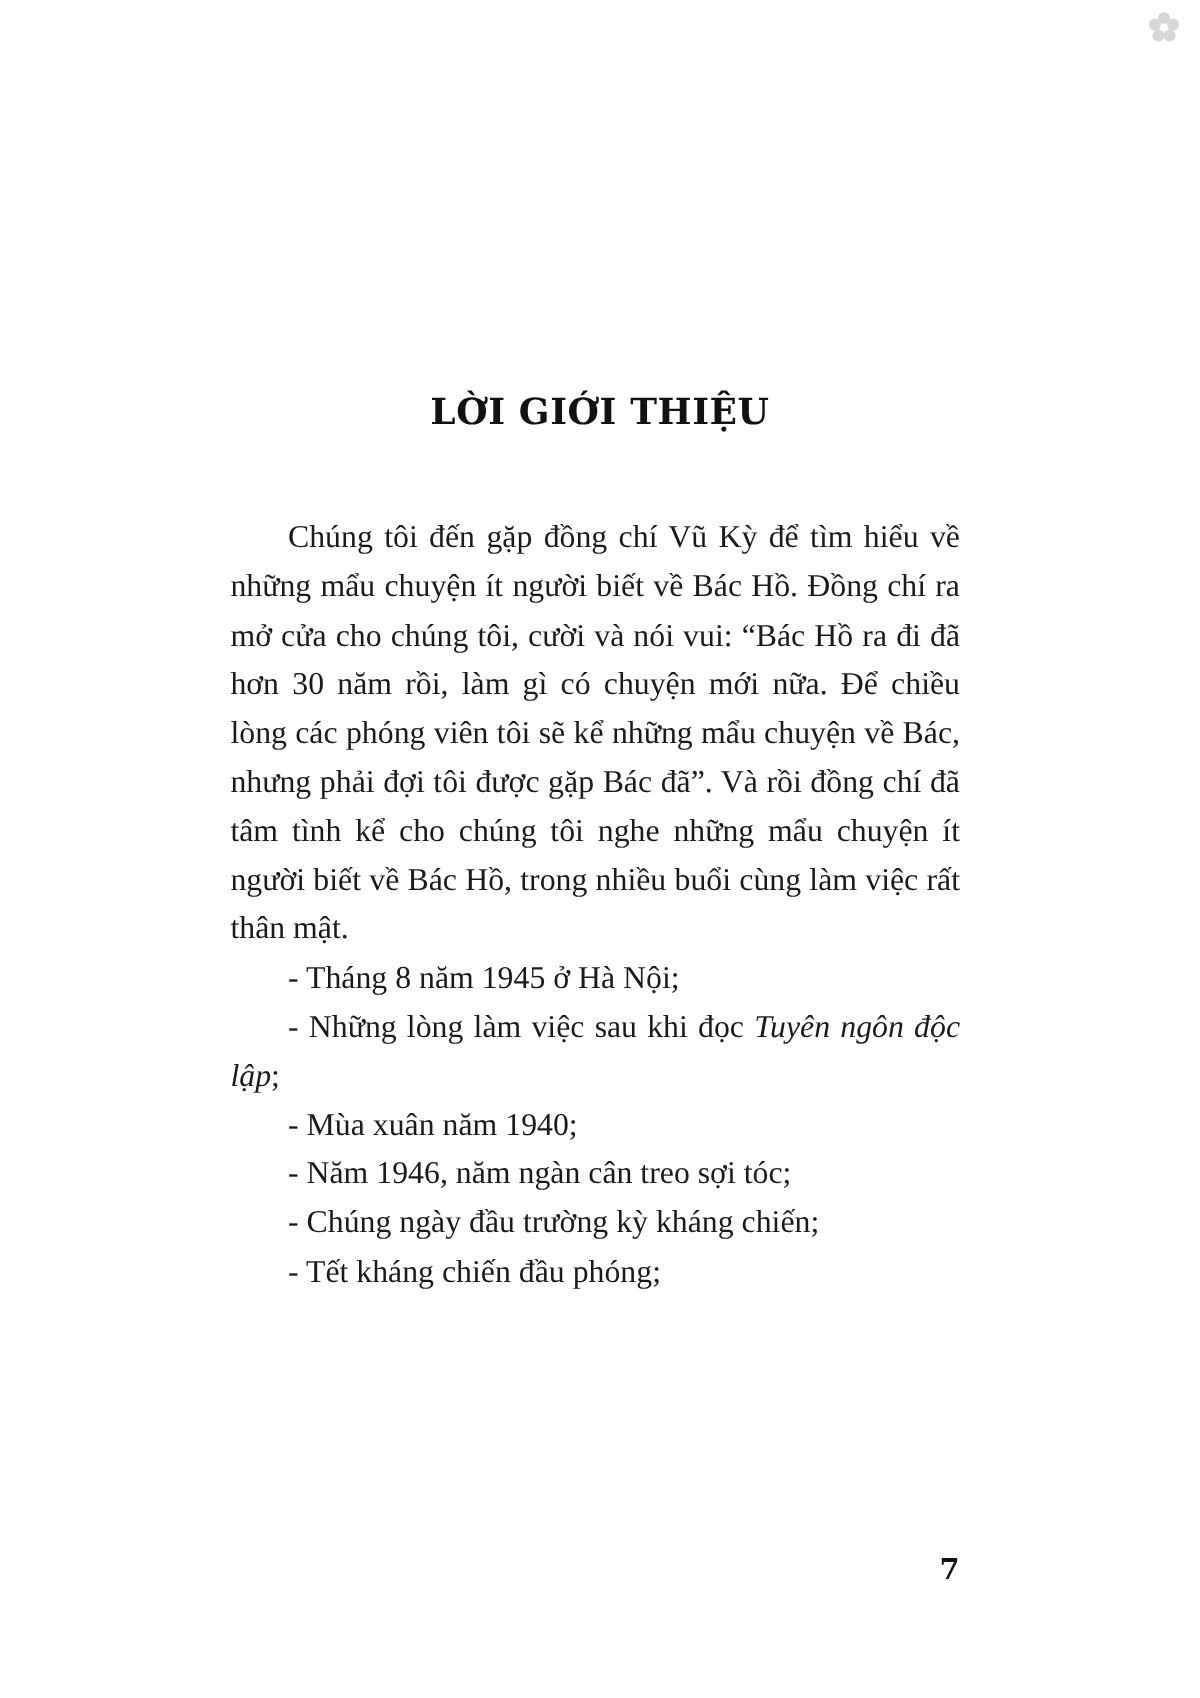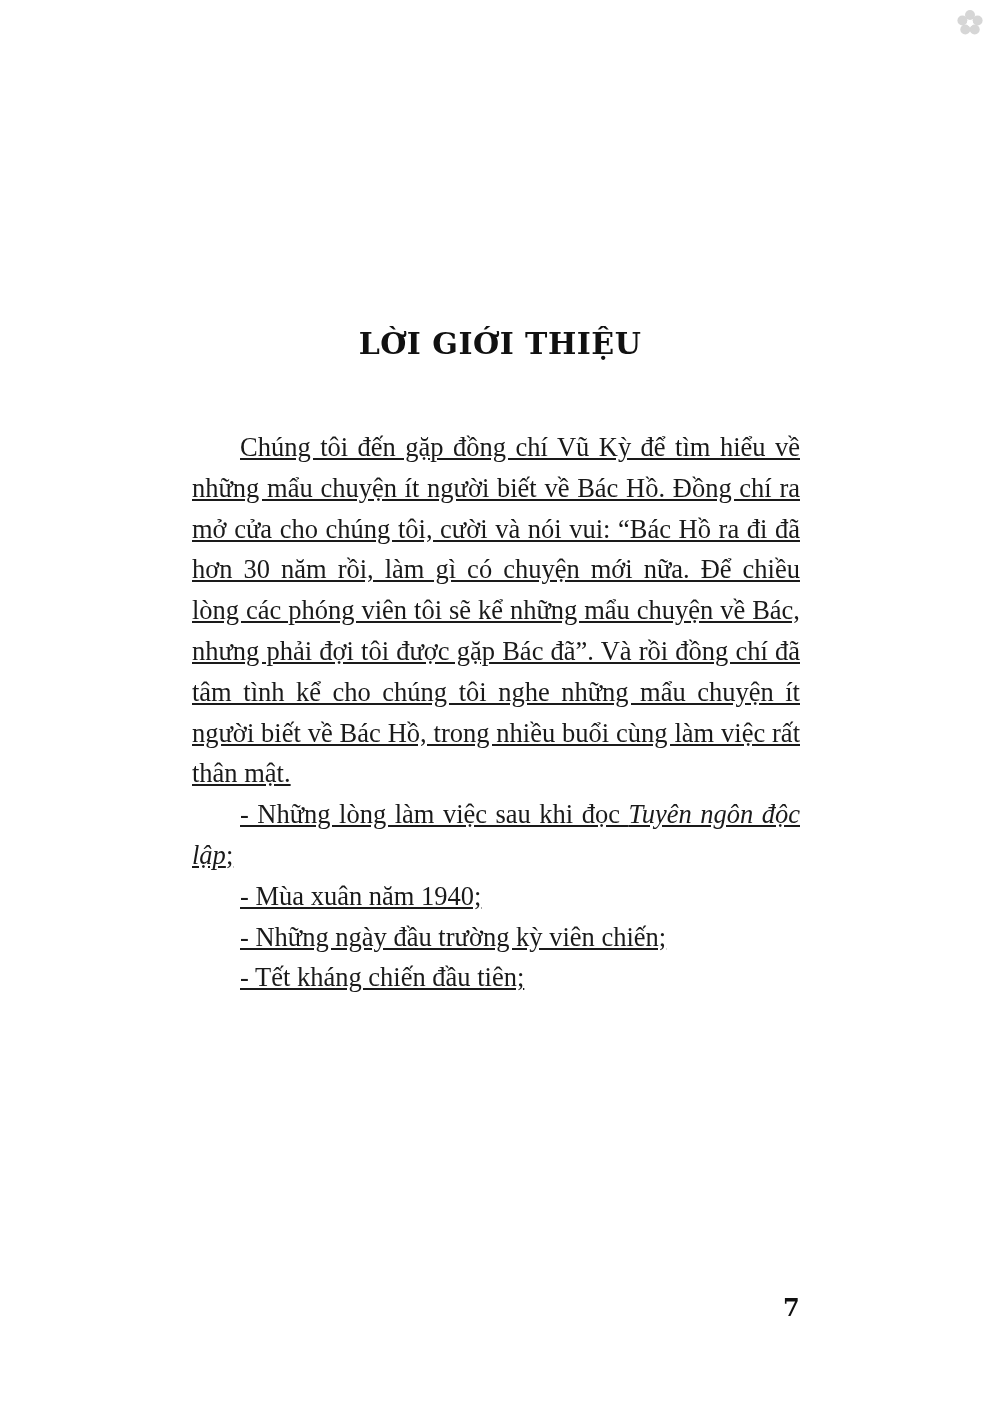--- a/index.html
+++ b/index.html
@@ -36,21 +36,20 @@
     }
     .body-text {
       position: absolute;
       left: 192px;
       top: 427px;
       width: 608px;
       font-family: "Liberation Serif", serif;
       font-size: 26.5px;
       line-height: 40.8px;
       color: #1a1a1a;
-      text-decoration: underline;
     }
     .body-text p {
       margin: 0;
       text-align: justify;
       text-align-last: left;
     }
     .body-text p.indent {
       text-indent: 48px;
     }
     .body-text .item {
@@ -84,26 +83,32 @@
     <circle cx="15" cy="15" r="3" fill="#ffffff"></circle>
   </svg>
 </div>
 
 <h1 class="title">LỜI GIỚI THIỆU</h1>
 
 <div class="body-text">
   <p class="indent">Chúng tôi đến gặp đồng chí Vũ Kỳ để tìm hiểu về những mẩu chuyện ít người biết về Bác Hồ. Đồng chí ra mở cửa cho chúng tôi, cười và nói vui: “Bác Hồ ra đi đã hơn 30 năm rồi, làm gì có chuyện mới nữa. Để chiều lòng các phóng viên tôi sẽ kể những mẩu chuyện về Bác, nhưng phải đợi tôi được gặp Bác đã”. Và rồi đồng chí đã tâm tình kể cho chúng tôi nghe những mẩu chuyện ít người biết về Bác Hồ, trong nhiều buổi cùng làm việc rất thân mật.</p>
 
   <p class="item">
+    <span>- Tháng 8 năm 1945 ở Hà Nội;</span>
+  </p>
+  <p class="item">
     <span>- Những lòng làm việc sau khi đọc </span><em>Tuyên ngôn độc lập</em><span>;</span>
   </p>
   <p class="item">
     <span>- Mùa xuân năm 1940;</span>
   </p>
   <p class="item">
-    <span>- Những ngày đầu trường kỳ viên chiến;</span>
+    <span>- Năm 1946, năm ngàn cân treo sợi tóc;</span>
   </p>
   <p class="item">
-    <span>- Tết kháng chiến đầu tiên;</span>
+    <span>- Chúng ngày đầu trường kỳ kháng chiến;</span>
+  </p>
+  <p class="item">
+    <span>- Tết kháng chiến đầu phóng;</span>
   </p>
 </div>
 
 <div class="page-number">7</div>
 
 </body></html>

